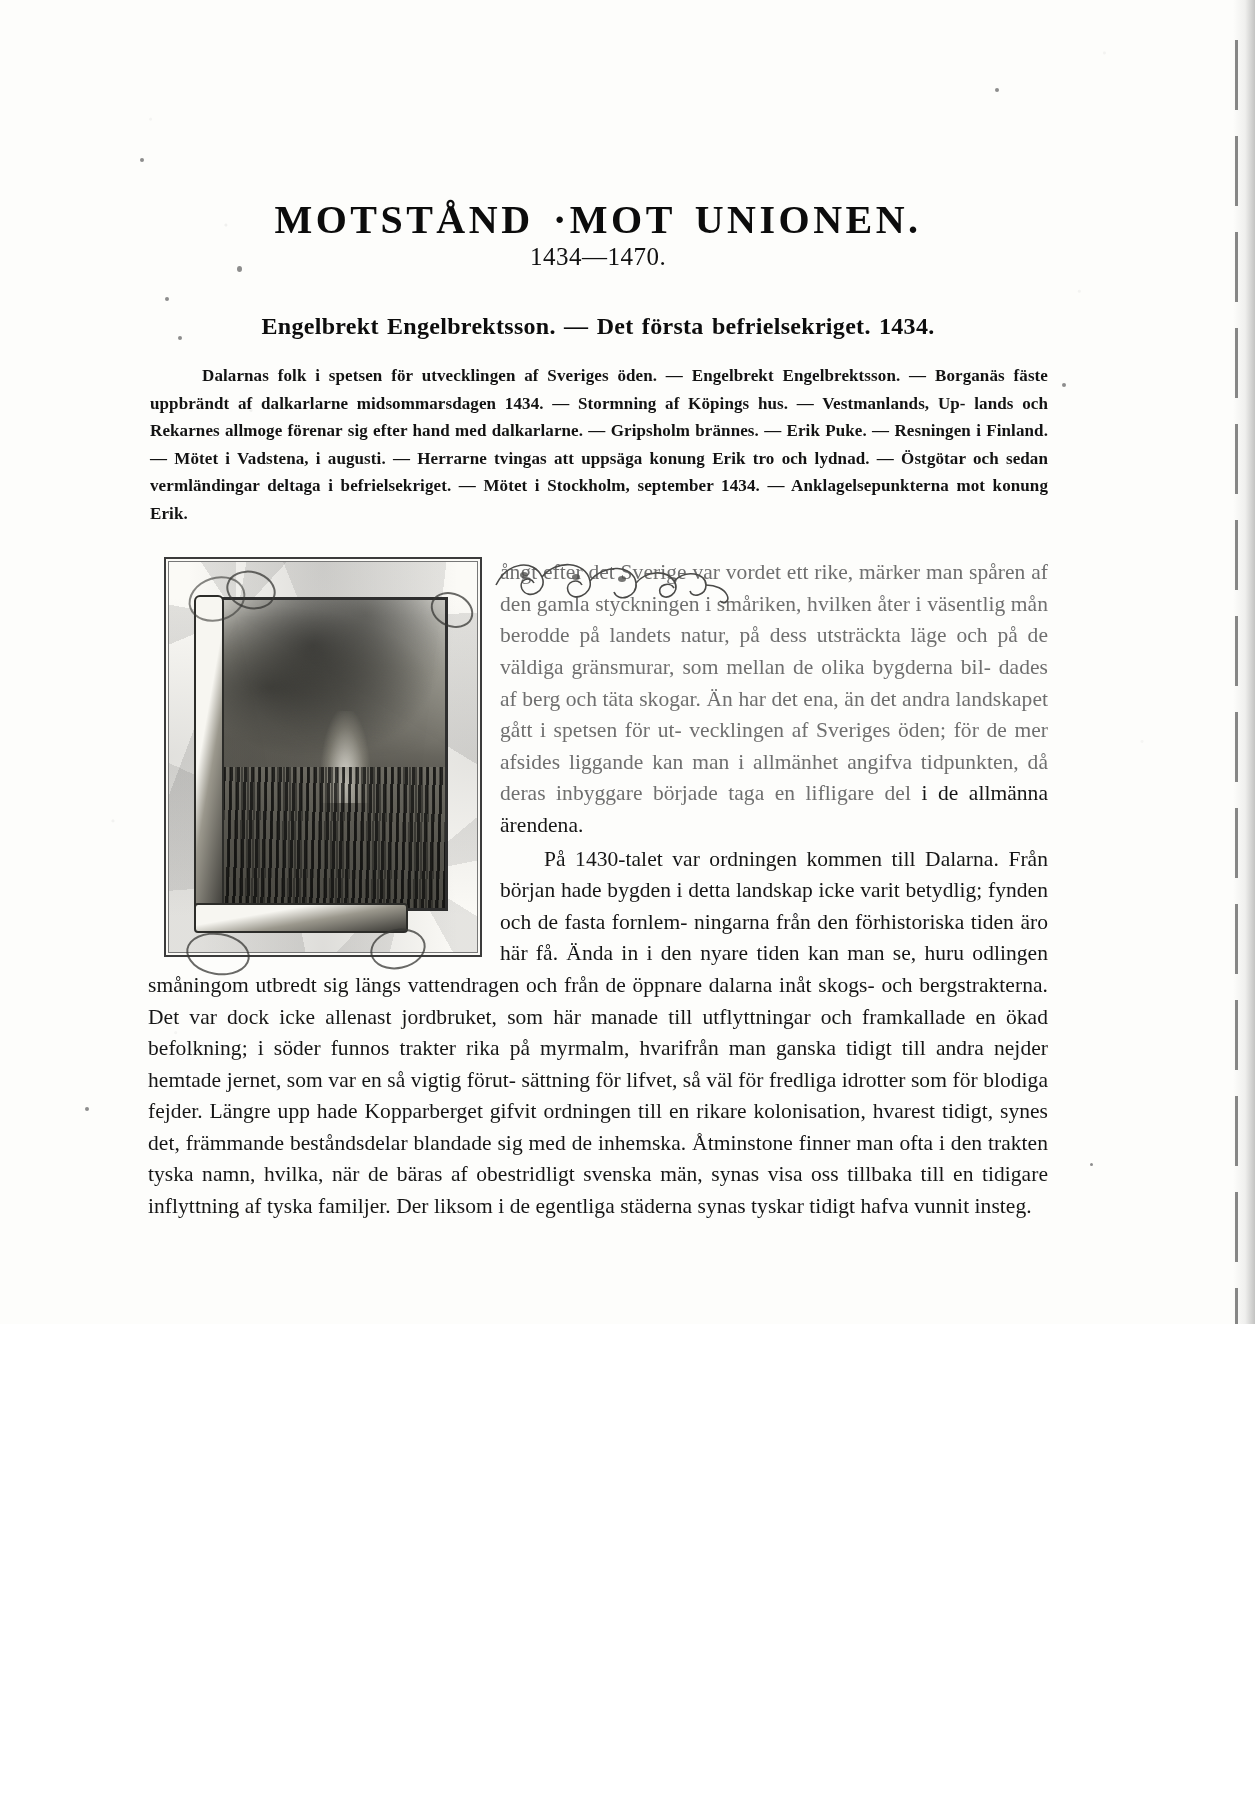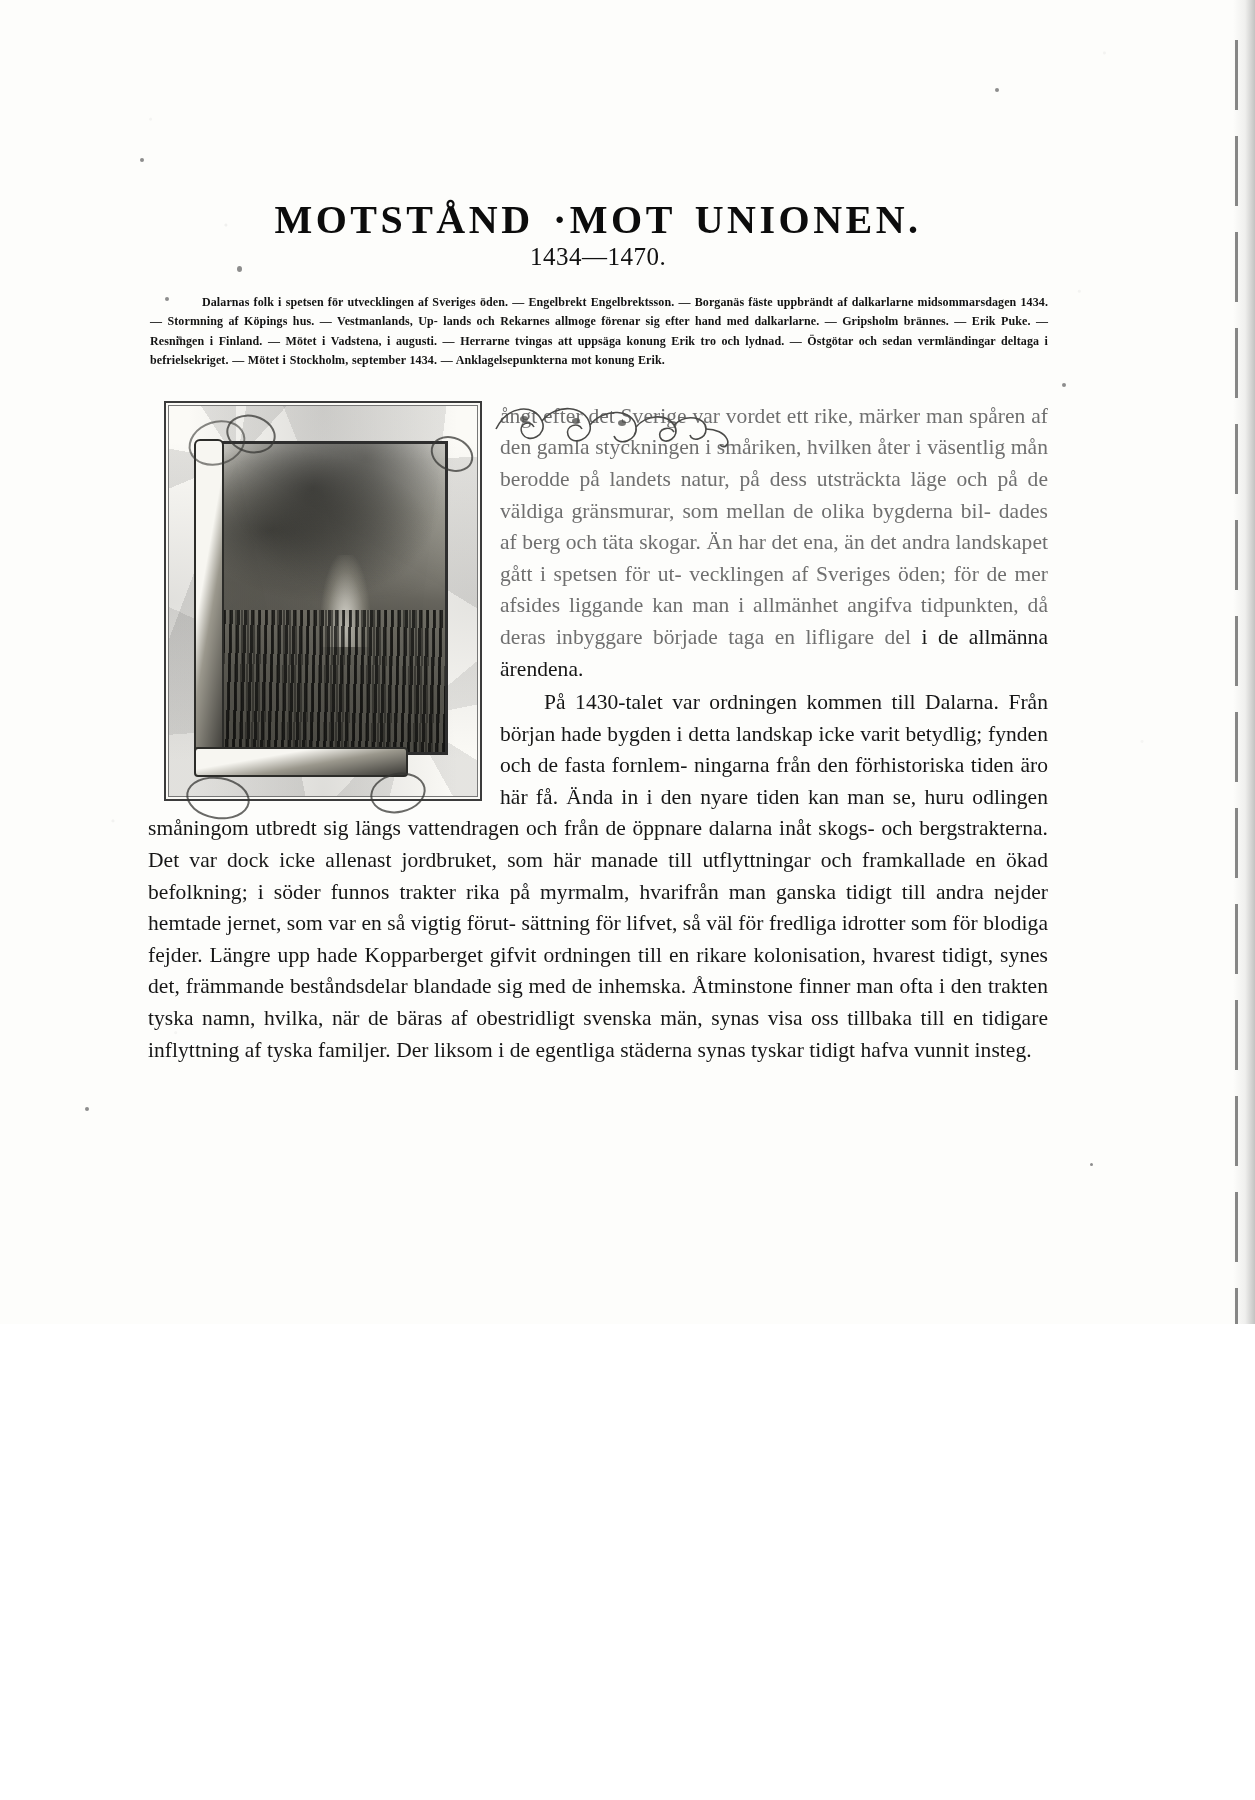--- a/index.html
+++ b/index.html
@@ -82,21 +82,21 @@
     padding-top: 42px;
     text-align: center;
     font-size: 24px;
     font-weight: bold;
     letter-spacing: 0.3px;
     word-spacing: 2px;
     color: #0d0d0d;
   }
   .summary {
     margin-top: 22px;
-    font-size: 12px;
+    font-size: 17px;
     font-weight: bold;
     line-height: 1.62;
     text-align: justify;
     letter-spacing: 0.1px;
     word-spacing: 0.5px;
     color: #131313;
     padding-left: 2px;
   }
   .summary .indent { display: inline-block; width: 52px; }
 
@@ -287,20 +287,21 @@
   <div class="speck" style="left:1062px; top:383px; width:4px; height:4px;"></div>
   <div class="speck" style="left:85px; top:1107px; width:4px; height:4px;"></div>
   <div class="speck" style="left:1090px; top:1163px; width:3px; height:3px;"></div>
 
   <div class="content">
 
     <h1 class="doc-title">MOTSTÅND ·MOT UNIONEN.</h1>
 
     <div class="doc-dates">1434—1470.</div>
 
+    <h2 class="section-heading">Engelbrekt Engelbrektsson. — Det första befrielsekriget.  1434.</h2>
 
     <div class="summary">
       <span class="indent"></span><span>Dalarnas folk i spetsen för utvecklingen af Sveriges öden. — Engelbrekt Engelbrektsson. — Borganäs</span>
       <span>fäste uppbrändt af dalkarlarne midsommarsdagen 1434. — Stormning af Köpings hus. — Vestmanlands, Up-</span>
       <span>lands och Rekarnes allmoge förenar sig efter hand med dalkarlarne. — Gripsholm brännes. — Erik Puke. —</span>
       <span>Resningen i Finland. — Mötet i Vadstena, i augusti. — Herrarne tvingas att uppsäga konung Erik tro och</span>
       <span>lydnad. — Östgötar och sedan vermländingar deltaga i befrielsekriget. — Mötet i Stockholm, september 1434.</span>
       <span>— Anklagelsepunkterna mot konung Erik.</span>
     </div>
 

